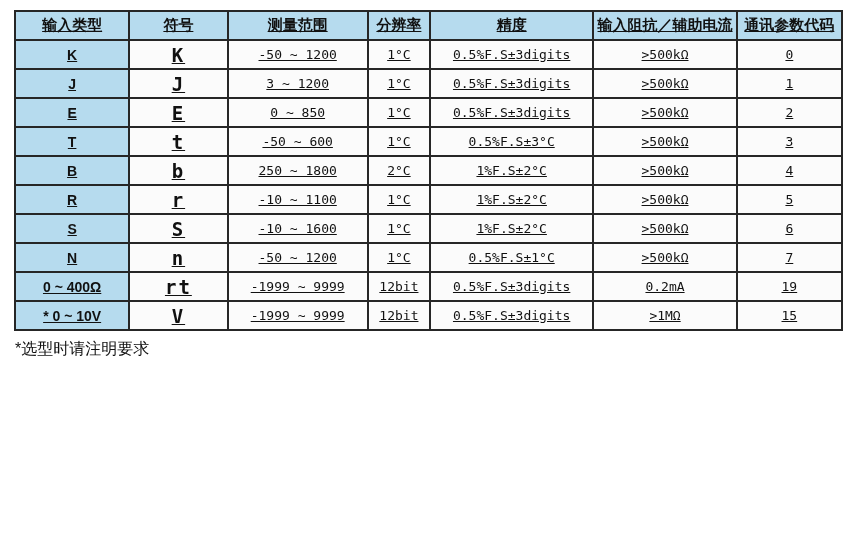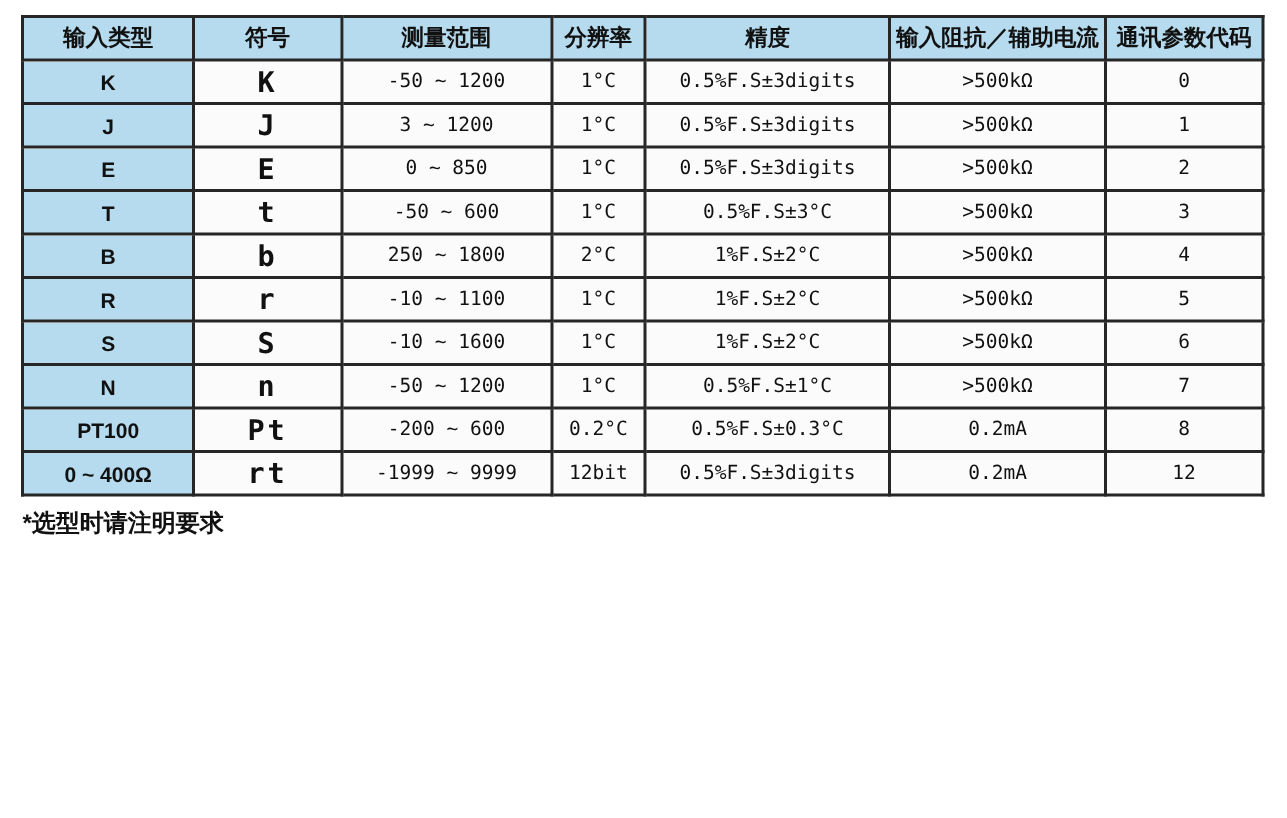--- a/index.html
+++ b/index.html
@@ -11,20 +11,21 @@
     color: #111;
   }
   .wrap {
     padding: 10px 13px 0 14px;
     box-sizing: border-box;
   }
   table.spec {
     border-collapse: collapse;
     table-layout: fixed;
     width: 829px;
+    text-decoration: underline;
   }
   table.spec th, table.spec td {
     border: 2px solid var(--border-color, #262626);
     text-align: center;
     vertical-align: middle;
     overflow: hidden;
     white-space: nowrap;
     padding: 0 2px;
   }
   table.spec thead th {
@@ -56,21 +57,21 @@
   col.c-input-type { width: 114px; }
   col.c-symbol     { width: 98px;  }
   col.c-range      { width: 140px; }
   col.c-resolution { width: 62px;  }
   col.c-accuracy   { width: 163px; }
   col.c-impedance  { width: 143px; }
   col.c-code       { width: 105px; }
 
   .footnote {
     font-size: 16px;
-    font-weight: bold;
+    font-weight: normal;
     margin: 8px 0 12px 1px;
   }
 </style>
 </head>
 <body>
 
 <div class="wrap">
   <table class="spec">
     <colgroup>
       <col class="c-input-type">
@@ -159,34 +160,34 @@
         <tr>
           <td class="label-cell">N</td>
           <td class="symbol-cell">n</td>
           <td class="data-cell">-50 ~ 1200</td>
           <td class="data-cell">1°C</td>
           <td class="data-cell">0.5%F.S±1°C</td>
           <td class="data-cell">&gt;500kΩ</td>
           <td class="data-cell">7</td>
         </tr>
         <tr>
-          <td class="label-cell">PT100</td>
-          <td class="symbol-cell">Pt</td>
-          <td class="data-cell">-200 ~ 600</td>
-          <td class="data-cell">0.2°C</td>
-          <td class="data-cell">0.5%F.S±0.3°C</td>
-          <td class="data-cell">0.2mA</td>
-          <td class="data-cell">8</td>
-        </tr>
-        <tr>
           <td class="label-cell">0 ~ 400Ω</td>
           <td class="symbol-cell">rt</td>
           <td class="data-cell">-1999 ~ 9999</td>
           <td class="data-cell">12bit</td>
           <td class="data-cell">0.5%F.S±3digits</td>
           <td class="data-cell">0.2mA</td>
-          <td class="data-cell">12</td>
+          <td class="data-cell">19</td>
+        </tr>
+        <tr>
+          <td class="label-cell">* 0 ~ 10V</td>
+          <td class="symbol-cell">V</td>
+          <td class="data-cell">-1999 ~ 9999</td>
+          <td class="data-cell">12bit</td>
+          <td class="data-cell">0.5%F.S±3digits</td>
+          <td class="data-cell">&gt;1MΩ</td>
+          <td class="data-cell">15</td>
         </tr>
       </tbody>
   </table>
 
   <div class="footnote">*选型时请注明要求</div>
 </div>
 
 </body></html>

